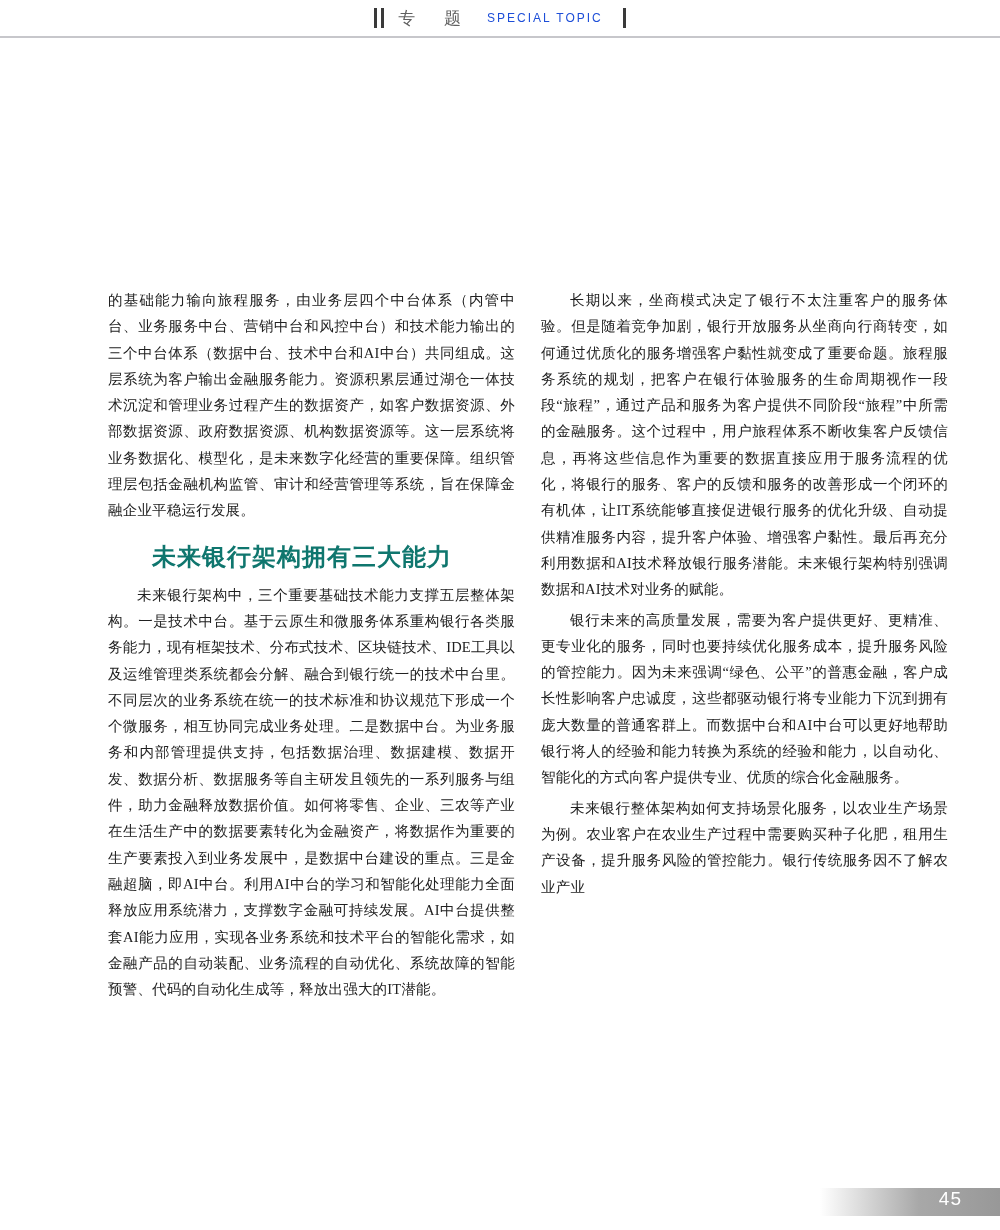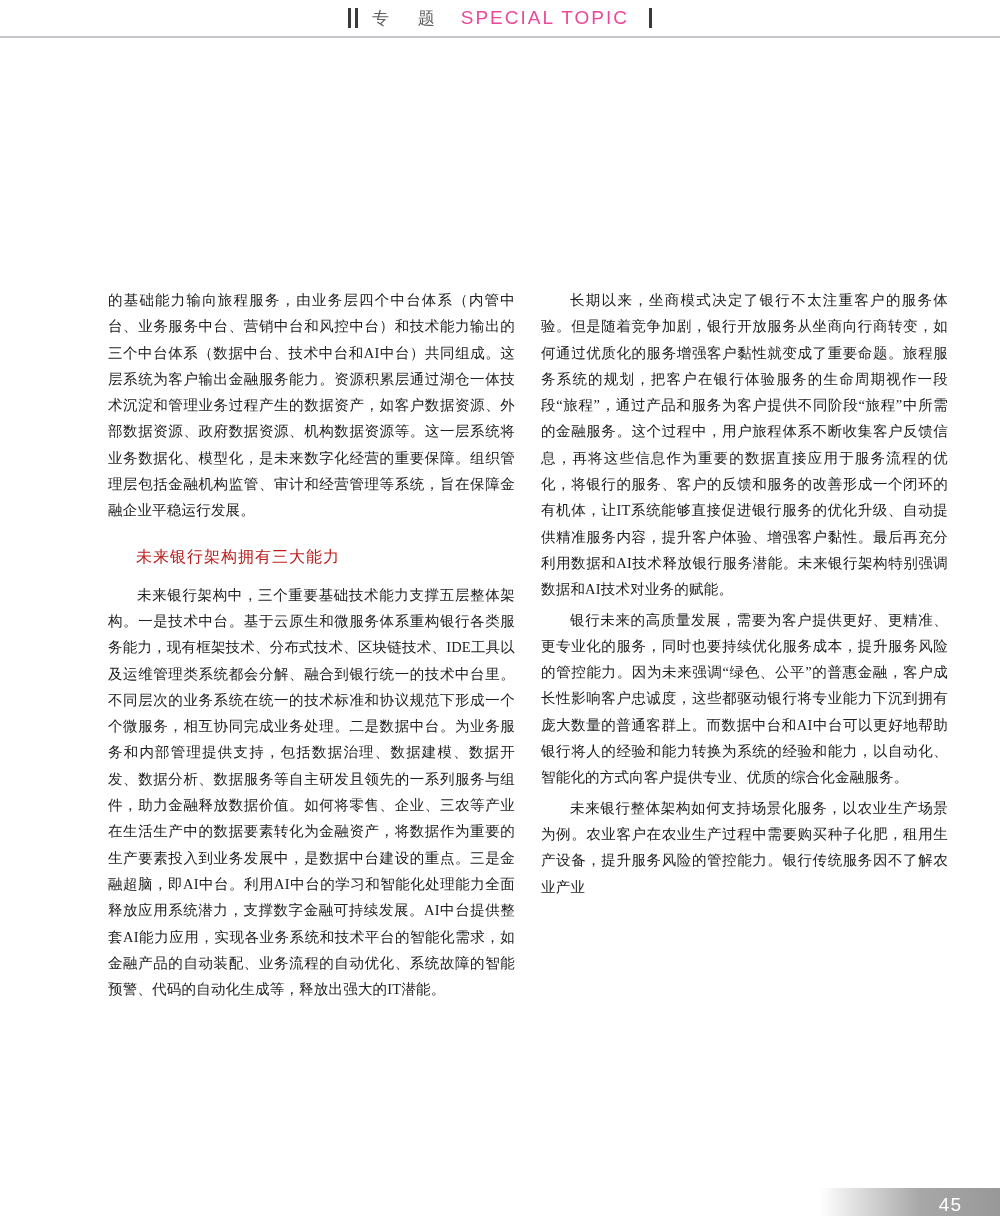--- a/index.html
+++ b/index.html
@@ -21,21 +21,21 @@
     font-family:"Liberation Sans","DejaVu Sans",sans-serif;
   }
   .dbl-bar{display:inline-flex;gap:4px;}
   .dbl-bar i{display:block;width:3px;height:20px;background:#3a3a3a;}
   .sgl-bar{display:block;width:3px;height:20px;background:#3a3a3a;margin-left:6px;}
   .title-cn{
     font-size:17px;color:#5f5f5f;letter-spacing:12px;
     font-weight:500;white-space:nowrap;
   }
   .title-en{
-    font-size:19px;color:#ec4899;letter-spacing:2px;white-space:nowrap;
+    font-size:12px;color:#1d4ed8;letter-spacing:2px;white-space:nowrap;
   }
   .header-rule{
     position:absolute;top:36px;left:0;right:0;height:2px;background:#c7c7cb;
   }
 
   
   .columns{
     position:absolute;top:283px;left:104px;width:848px;
     display:flex;gap:18px;
   }
@@ -44,35 +44,35 @@
     margin:4px;
     font-size:14.5px;
     line-height:26.3px;
     text-align:justify;
     text-justify:inter-ideograph;
     letter-spacing:0.2px;
     color:#212121;
   }
   .col p.indent{text-indent:2em;}
   .col h2{
-    font-size:16px;
-    font-weight:400;
-    color:#b91c1c;
+    font-size:24px;
+    font-weight:700;
+    color:#0f766e;
     margin:20px 0 12px 0;
     text-indent:2em;
     letter-spacing:1px;
     line-height:26px;
   }
 
   
   .pagenum-bar{
     position:absolute;
     top:1188px;right:0;width:180px;height:28px;
     background:linear-gradient(to right, rgba(158,158,158,0) 0%, #a8a8a8 55%, #989898 100%);
-    display:flex;align-items:flex-end;justify-content:flex-end;
+    display:flex;align-items:flex-start;justify-content:flex-end;
   }
   .pagenum-bar span{
     font-family:"Liberation Sans","DejaVu Sans",sans-serif;
     font-size:19px;color:#ffffff;
     padding-right:38px;letter-spacing:1px;
   }
 </style>
 </head>
 <body>
 

